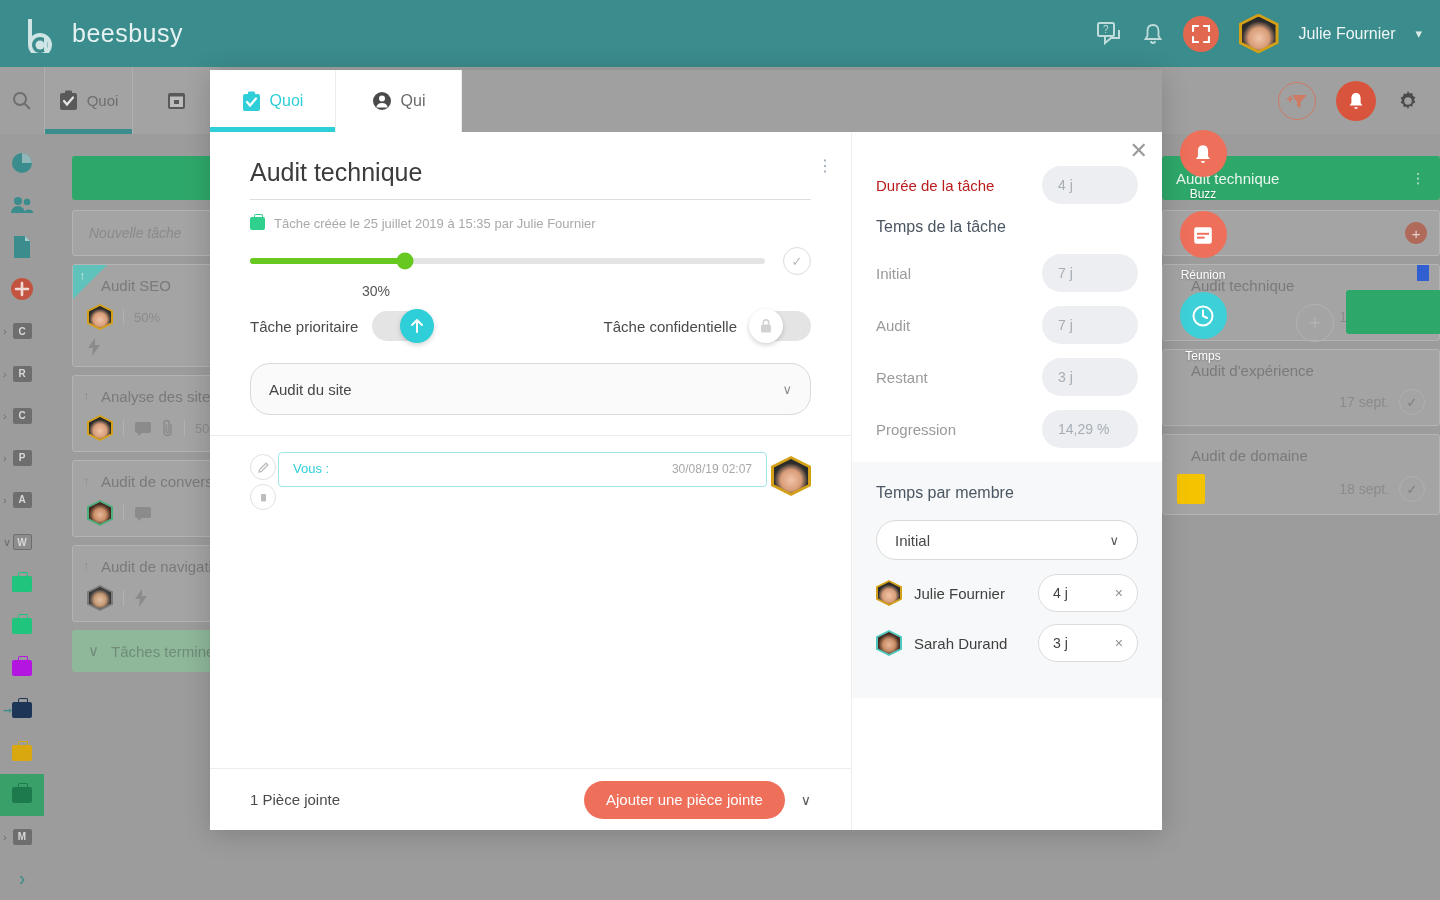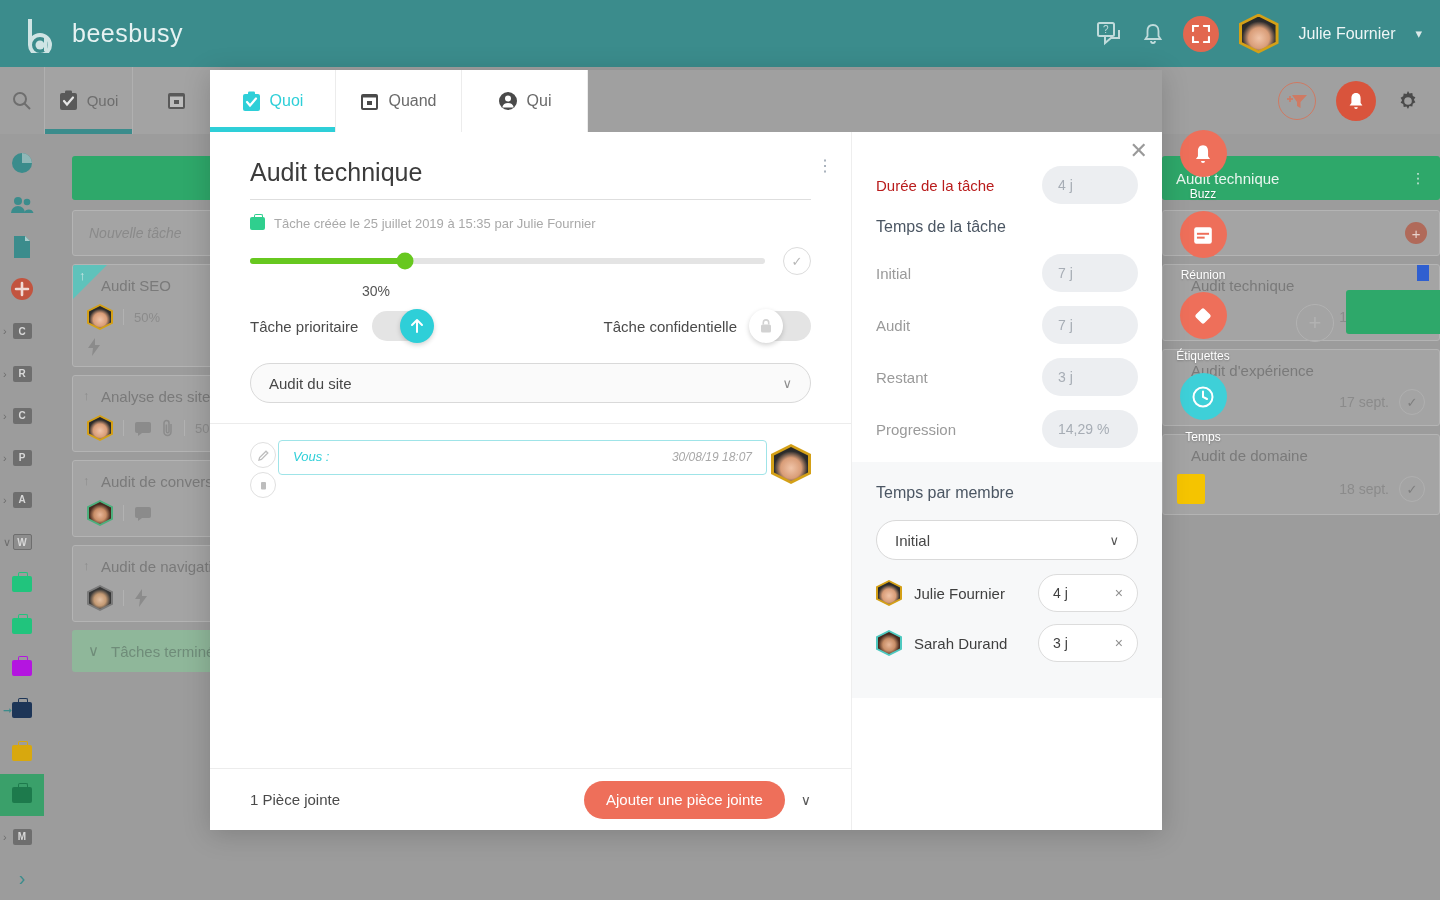--- a/index.html
+++ b/index.html
@@ -190,21 +190,21 @@
   .switch { width: 60px; height: 30px; border-radius:15px; background:#e4e4e4; position:relative; margin-left: 14px; }
   .switch .knob2 {
     position:absolute; top:-2px; width:34px; height:34px; border-radius:50%;
     display:flex; align-items:center; justify-content:center; box-shadow:0 2px 5px rgba(0,0,0,.18);
   }
   .switch.on .knob2 { right:-2px; background:#2ecfd8; color:#fff; }
   .switch.off .knob2 { left:-2px; background:#fff; color:#d8d8d8; }
   .spacer-flex { flex:1; }
 
   .select-box {
-    margin: 22px 40px 0 40px; height: 40px; border:1px solid #d9d9d9; border-radius:20px;
+    margin: 22px 40px 0 40px; height: 52px; border:1px solid #d9d9d9; border-radius:20px;
     display:flex; align-items:center; padding: 0 18px; color:#474747; font-size:15px; background:#fafafa;
   }
   .select-box .chev { margin-left:auto; color:#8d8d8d; font-size:13px; }
   .divider { height:1px; background:#ececec; margin-top: 20px; }
 
   .comment-row { display:flex; align-items:center; gap:16px; padding: 12px 40px 0 40px; }
   .comment-box {
     flex:1; height: 98px; border:1px solid #dcdcdc; border-radius:4px;
     padding: 12px 14px; color:#b3b3b3; font-size:15px;
   }
@@ -216,21 +216,21 @@
   .thread { padding: 16px 40px 0 40px; display:flex; align-items:flex-start; }
   .thread-actions { display:flex; flex-direction:column; gap:4px; margin-right: 2px; margin-top: 2px; }
   .act-circle {
     width:26px; height:26px; border-radius:50%; border:1px solid #e0e0e0;
     display:flex; align-items:center; justify-content:center; color:#bdbdbd; font-size:12px; background:#fff;
   }
   .bubble {
     flex:1; border:1px solid #9fe4e8; border-radius:4px; padding: 8px 14px 10px 14px; position:relative;
     background:#fff;
   }
-  .bubble-head { display:flex; align-items:baseline;font-style:italic; }
+  .bubble-head { display:flex; align-items:baseline; }
   .bubble-author { color:#2ecfd8; font-size:13px; }
   .bubble-time { margin-left:auto; color:#a8a8a8; font-size:12px; }
   .bubble-text { color:#3f3f3f; font-size:15px; margin-top:3px; }
   .bubble-avatar { margin-left: 4px; margin-top: 4px; }
 
   .lp-footer {
     margin-top:auto; height: 62px; border-top:1px solid #ececec;
     display:flex; align-items:center; padding: 0 40px; gap: 16px;
   }
   .attach-count { color:#4a4a4a; font-size:15px; }
@@ -581,28 +581,20 @@
         <span class="fab-bubble" style="background:#ee6f5a">
           <svg width="22" height="22" viewBox="0 0 20 20">
               <rect x="2" y="3" width="16" height="15" rx="2" fill="#fff"></rect>
               <rect x="4.5" y="8" width="11" height="1.8" fill="#ee6f5a"></rect>
               <rect x="4.5" y="11.5" width="7" height="1.8" fill="#ee6f5a"></rect>
             </svg>
         </span>
         <span class="fab-label">Réunion</span>
       </div>
       <div class="fab-item">
-        <span class="fab-bubble" style="background:#ee6f5a">
-          <svg width="20" height="20" viewBox="0 0 20 20">
-              <rect x="4" y="4" width="12" height="12" rx="2" fill="#fff" transform="rotate(45 10 10)"></rect>
-            </svg>
-        </span>
-        <span class="fab-label">Étiquettes</span>
-      </div>
-      <div class="fab-item">
         <span class="fab-bubble" style="background:#3ed0d8">
           <svg width="24" height="24" viewBox="0 0 24 24">
               <circle cx="12" cy="12" r="9.5" fill="none" stroke="#fff" stroke-width="2"></circle>
               <path d="M12 6.5 L12 12 L16 14" fill="none" stroke="#fff" stroke-width="2" stroke-linecap="round"></path>
             </svg>
         </span>
         <span class="fab-label">Temps</span>
       </div>
     </div>
   </div>
@@ -611,30 +603,20 @@
     <div class="tabs">
       <div class="tab active">
         <span>
           <svg width="19" height="21" viewBox="0 0 19 21">
             <rect x="1" y="3" width="17" height="17" rx="2" fill="#2ecfd8"></rect>
             <rect x="6" y="0.5" width="7" height="4.5" rx="1.2" fill="#2ecfd8"></rect>
             <path d="M5 11 L8 14.5 L14 7.5" fill="none" stroke="#fff" stroke-width="2.2" stroke-linecap="round"></path>
           </svg>
         </span>
         <span>Quoi</span>
-      </div>
-      <div class="tab">
-        <span>
-          <svg width="19" height="19" viewBox="0 0 19 19">
-            <rect x="1" y="2" width="17" height="16" rx="2" fill="#4a4a4a"></rect>
-            <rect x="3" y="5.5" width="13" height="10.5" fill="#ffffff"></rect>
-            <rect x="7" y="9" width="5" height="4" fill="#4a4a4a"></rect>
-          </svg>
-        </span>
-        <span>Quand</span>
       </div>
       <div class="tab">
         <span>
           <svg width="20" height="20" viewBox="0 0 20 20">
             <circle cx="10" cy="10" r="9" fill="#4a4a4a"></circle>
             <circle cx="10" cy="7.6" r="3" fill="#fff"></circle>
             <path d="M4.2 16.5 a6 6 0 0 1 11.6 0 Z" fill="#fff"></path>
           </svg>
         </span>
         <span>Qui</span>
@@ -702,21 +684,21 @@
             </span>
             <span class="act-circle">
               <svg width="13" height="13" viewBox="0 0 13 13">
                   <rect x="4" y="3" width="5" height="7.5" rx="1" fill="#bdbdbd"></rect>
                 </svg>
             </span>
           </div>
           <div class="bubble">
             <div class="bubble-head">
               <span class="bubble-author">Vous :</span>
-              <span class="bubble-time">30/08/19 18:07</span>
+              <span class="bubble-time">30/08/19 02:07</span>
             </div>
           </div>
           <span class="hex-outer gold bubble-avatar">
               <span class="hex-inner face-julie"></span>
             </span>
         </div>
 
         <div class="lp-footer">
           <span class="attach-count">1 Pièce jointe</span>
           <button class="btn-primary">Ajouter une pièce jointe</button>

